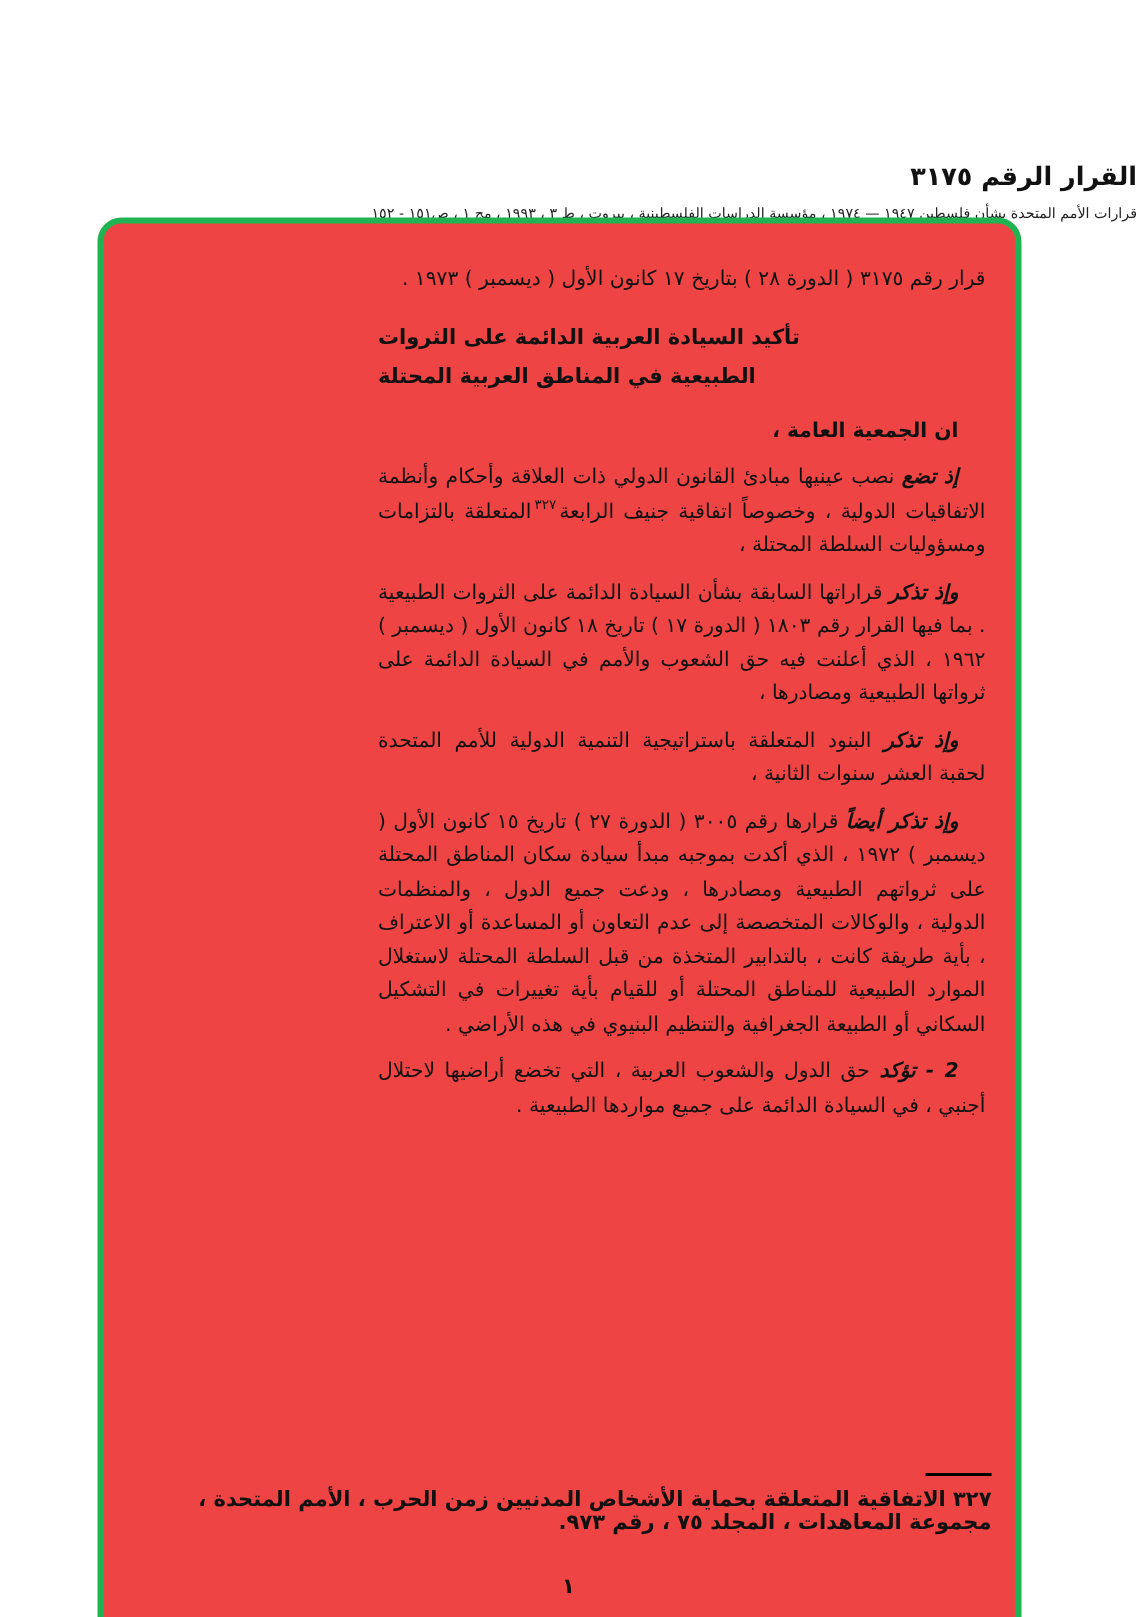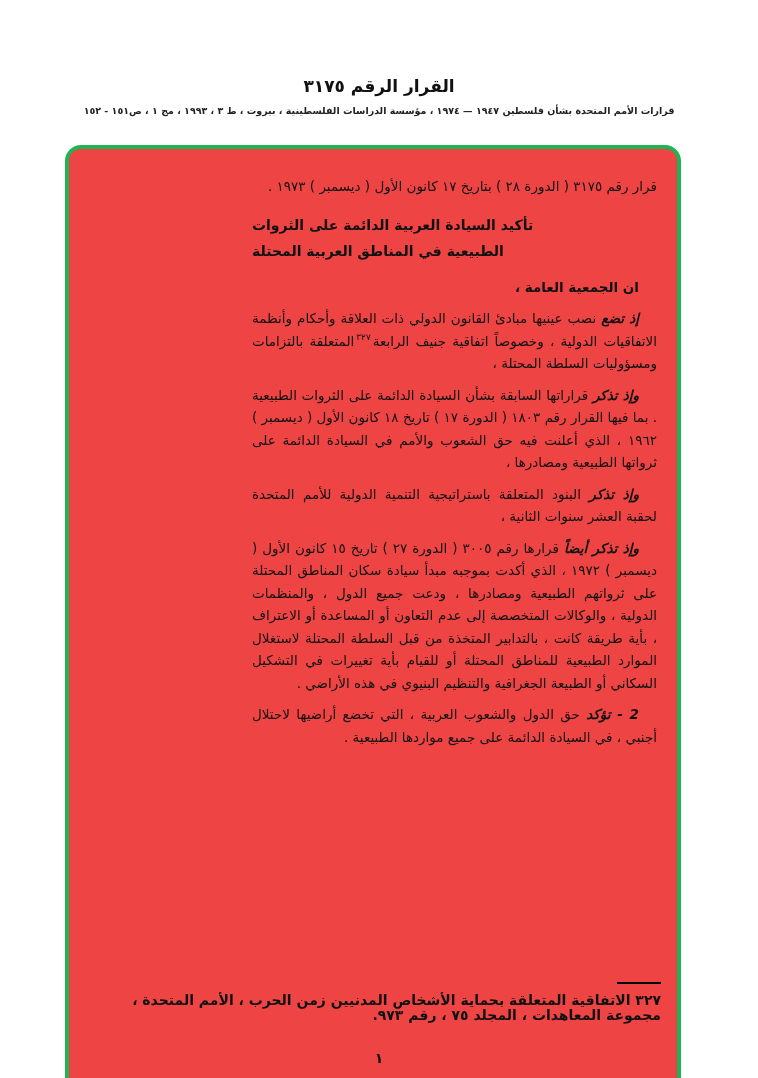--- a/index.html
+++ b/index.html
@@ -8,23 +8,23 @@
     width: 758px;
     height: 1078px;
     position: relative;
     font-family: "DejaVu Sans", sans-serif;
     direction: rtl;
     color: #111;
     overflow: hidden;
   }
   .page { position: relative; width: 758px; height: 1078px; }
 
-  .doc-header { text-align: center; padding-top: 76px; }
+  .doc-header { text-align: right; padding-top: 108px; }
   .doc-title { font-size: 17px; font-weight: bold; letter-spacing: 0.5px; }
-  .doc-citation { font-size: 9.5px; font-weight: bold; margin-top: 9px; color: #222; }
+  .doc-citation { font-size: 9.5px; font-weight: normal; margin-top: 9px; color: #222; }
 
   .green-box {
     position: absolute;
     top: 145px;
     left: 65px;
     width: 616px;
     height: 990px;
     border: 4px solid var(--box_border, #1fb351);
     border-radius: 16px;
     background: #ef4444;

